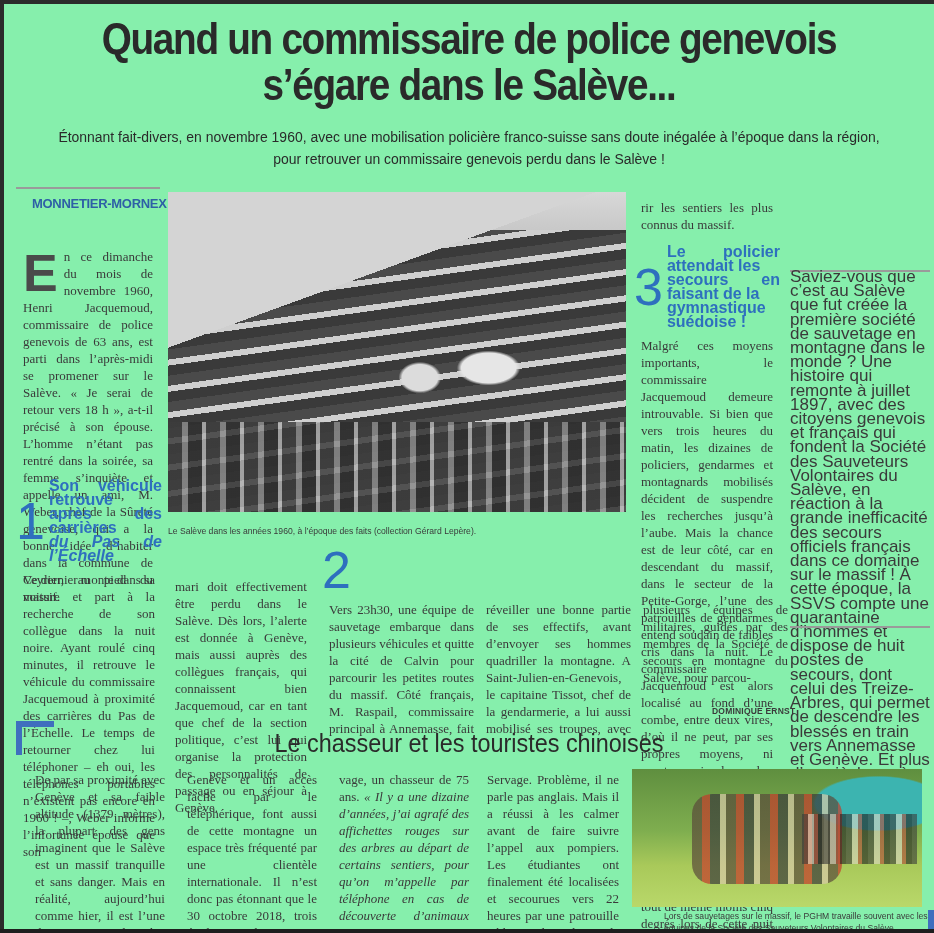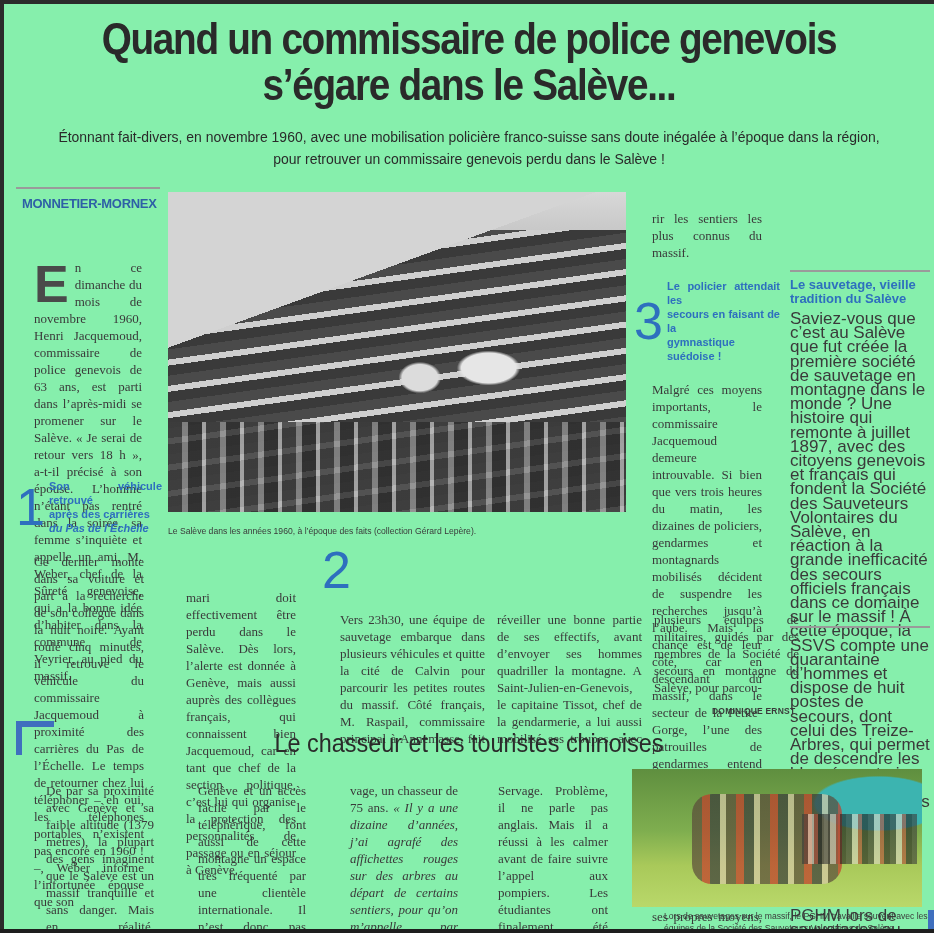--- a/index.html
+++ b/index.html
@@ -1,27 +1,27 @@
 <!DOCTYPE html>
 <html><head>
 <meta charset="utf-8">
 <style>
   html,body{margin:0;padding:0;}
   body{width:934px;height:933px;overflow:hidden;background:#2b2b2b;position:relative;font-family:"DejaVu Serif",serif;}
   .page{position:absolute;left:4px;top:4px;width:930px;height:929px;background:#86efac;overflow:hidden;}
   .title{position:absolute;left:0;top:12px;width:930px;text-align:center;font-family:"Liberation Sans",sans-serif;font-weight:bold;font-size:45px;line-height:46px;color:#2a2a2a;letter-spacing:-1.5px;transform:scaleX(0.86);transform-origin:center top;}
   .subtitle{position:absolute;left:0;top:122px;width:930px;text-align:center;font-family:"Liberation Sans",sans-serif;font-size:15.5px;line-height:22px;color:#2a2a2a;transform:scaleX(0.9);transform-origin:center top;}
   .col{position:absolute;font-family:"Liberation Serif",serif;font-size:13px;line-height:17px;color:#3a3a3a;text-align:justify;hyphens:auto;}
-  .col p{margin:18px;}
+  .col p{margin:7px;}
   .rule{position:absolute;height:2px;background:#9a9a9a;}
-  .kicker{position:absolute;left:18px;top:192px;width:145px;font-family:"Liberation Sans",sans-serif;font-weight:bold;font-size:13px;color:#2e5fa6;letter-spacing:-0.3px;}
+  .kicker{position:absolute;left:28px;top:192px;width:145px;font-family:"Liberation Sans",sans-serif;font-weight:bold;font-size:13px;color:#2e5fa6;letter-spacing:-0.3px;}
   .dropcap{float:left;font-family:"Liberation Sans",sans-serif;font-weight:bold;font-size:52px;line-height:44px;color:#4a4a4a;margin:3px 6px 0 0;}
   .subhead{display:flex;align-items:center;margin:0 0 8px 0;}
   .num{font-family:"Liberation Sans",sans-serif;font-size:52px;line-height:46px;color:#2e6fbe;margin-right:4px;}
-  .shtxt{font-family:"Liberation Sans",sans-serif;font-weight:bold;font-size:11px;line-height:14px;color:#2e6fbe;}
+  .shtxt{font-family:"Liberation Sans",sans-serif;font-weight:bold;font-size:16px;line-height:14px;color:#2e6fbe;}
   .shtxt i{font-style:italic;}
   .photo1{position:absolute;left:164px;top:188px;width:458px;height:320px;background:
     linear-gradient(180deg,#d8d8d8 0%,#c8c8c8 12%,transparent 12%),
     radial-gradient(ellipse at 70% 55%,#e6e6e6 0 6%,transparent 7%),
     radial-gradient(ellipse at 55% 58%,#dcdcdc 0 5%,transparent 6%),
     repeating-linear-gradient(172deg,#4a4a4a 0 10px,#cfcfcf 10px 16px,#3a3a3a 16px 26px),
     linear-gradient(180deg,#555 0%,#333 60%,#6a6a6a 75%,#444 100%);
     filter:grayscale(1);}
   .photo1 .sky{position:absolute;left:0;top:0;width:100%;height:100%;background:linear-gradient(160deg,#d4d4d4 0%,#d4d4d4 32%,transparent 32%);}
   .photo1 .town{position:absolute;left:0;bottom:0;width:100%;height:28%;background:repeating-linear-gradient(90deg,#3c3c3c 0 14px,#8a8a8a 14px 20px,#2e2e2e 20px 34px,#b0b0b0 34px 38px);opacity:.85;}
@@ -100,21 +100,20 @@
         <span>secours en faisant de la</span><br>
         <span>gymnastique suédoise !</span>
       </span>
     </div>
     <p><span>Malgré ces moyens importants, le commissaire Jacquemoud demeure introuvable. Si bien que vers trois heures du matin, les dizaines de policiers, gendarmes et montagnards mobilisés décident de suspendre les recherches jusqu’à l’aube. Mais la chance est de leur côté, car en descendant du massif, dans le secteur de la Petite-Gorge, l’une des patrouilles de gendarmes entend soudain de faibles cris dans la nuit. Le commissaire Jacquemoud est alors localisé au fond d’une combe, entre deux vires, d’où il ne peut, par ses propres moyens, ni monter, ni descendre. Saint et sauf, le policier avait sagement attendu les secours </span><i>« en faisant des exercices de gymnastique suédoise »</i><span>, précisait Le Cultivateur Savoyard, car il faisait tout de même moins cinq degrés lors de cette nuit de novembre au Salève !</span></p>
   </div>
   <div class="sign">DOMINIQUE ERNST</div>
 
   <div class="rule" style="left:786px;top:266px;width:140px;"></div>
   <div class="sidebox">
-    <h3>Le sauvetage, vieille tradition du Salève</h3>
     <div class="body">Saviez-vous que c’est au Salève que fut créée la première société de sauvetage en montagne dans le monde ? Une histoire qui remonte à juillet 1897, avec des citoyens genevois et français qui fondent la Société des Sauveteurs Volontaires du Salève, en réaction à la grande inefficacité des secours officiels français dans ce domaine sur le massif ! À cette époque, la SSVS compte une quarantaine d’hommes et dispose de huit postes de secours, dont celui des Treize-Arbres, qui permet de descendre les blessés en train vers Annemasse et Genève. Et plus d’un siècle après sa création, la SSVS existe toujours et apporte un soutien précieux aux hommes du PGHM lors de sauvetages au Salève.</div>
   </div>
   <div class="rule" style="left:786px;top:622px;width:140px;"></div>
 
   <div class="corner"></div>
   <div class="h2">Le chasseur et les touristes chinoises</div>
 
   <div class="col" style="left:24px;top:760px;width:144px;">
     <p>De par sa proximité avec Genève et sa faible altitude (1379 mètres), la plupart des gens imaginent que le Salève est un massif tranquille et sans danger. Mais en réalité, aujourd’hui comme hier, il est l’une des montagnes les plus accidentogènes de Haute-Savoie, avec en prime des promeneurs qui se perdent régulièrement sur ses nombreux sentiers. La très cosmopolite</p>
   </div>

